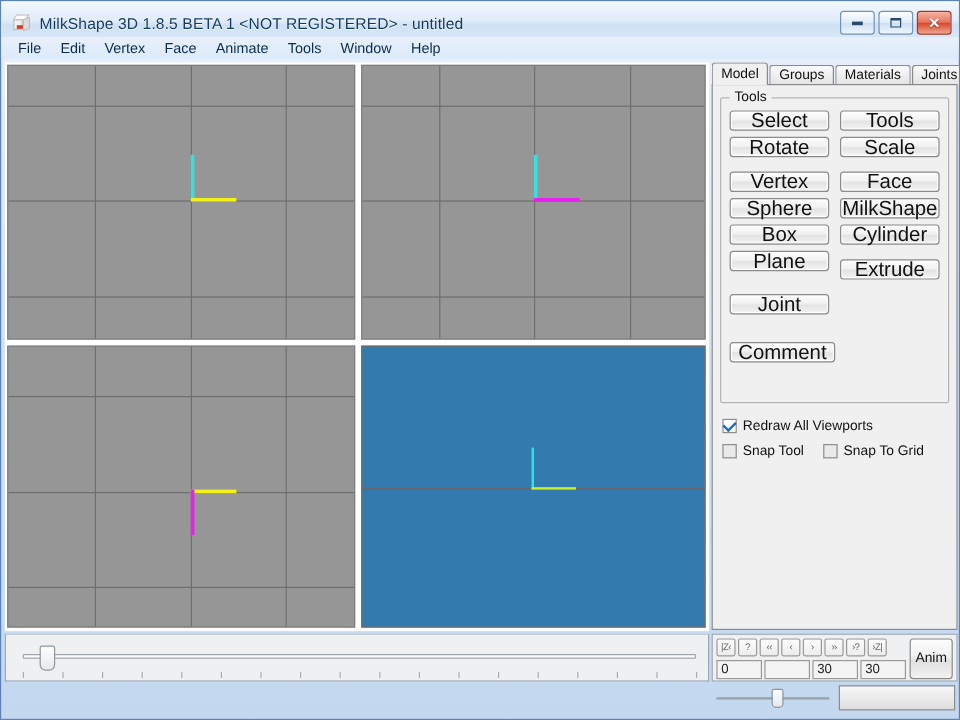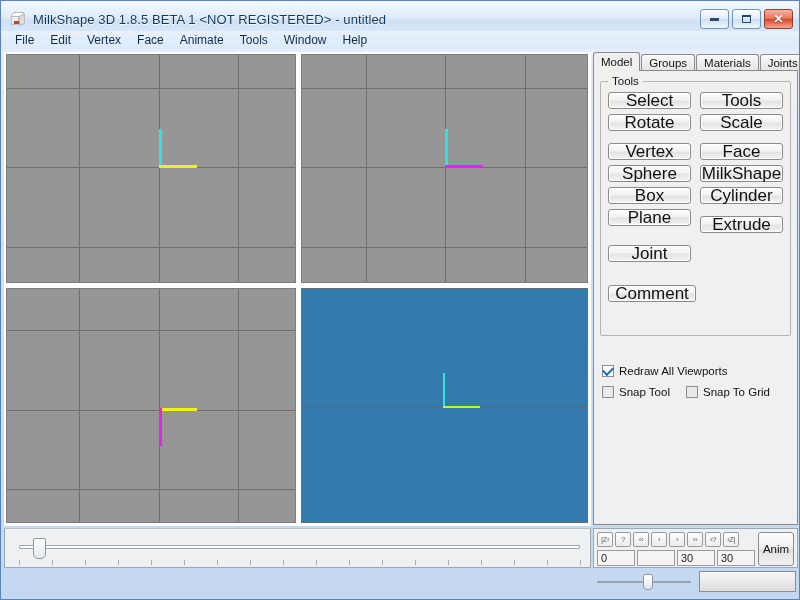--- a/index.html
+++ b/index.html
@@ -166,21 +166,21 @@
     border: 1px solid #8b8b8b; border-radius: 3px;
     background: linear-gradient(to bottom, #fdfdfd 0%, #f2f2f2 45%, #e3e3e3 55%, #f4f4f4 100%);
     display: flex; align-items: center; justify-content: center;
     box-shadow: inset 0 0 0 1px #ffffff;
   }
   .tbtn.wide { grid-column: 1 / 2; }
   .tbtn.gap-top { margin-top: 7px; }
   .comment-btn {
     position: absolute; left: 7px; top: 203px; width: 88px; height: 17px;
   }
-  .cbrow { position: absolute; left: 8px; display: flex; align-items: center; margin-top: 16px; }
+  .cbrow { position: absolute; left: 8px; display: flex; align-items: center; }
   .cb {
     width: 12px; height: 12px; margin-right: 5px; flex: none;
     border: 1px solid #8d8d8d; background: #fff;
     display: flex; align-items: center; justify-content: center;
   }
   .cb.checked::after {
     content: ""; width: 8px; height: 5px;
     border-left: 2px solid #1b68c9; border-bottom: 2px solid #1b68c9;
     transform: rotate(-45deg) translate(1px, -1px);
   }

